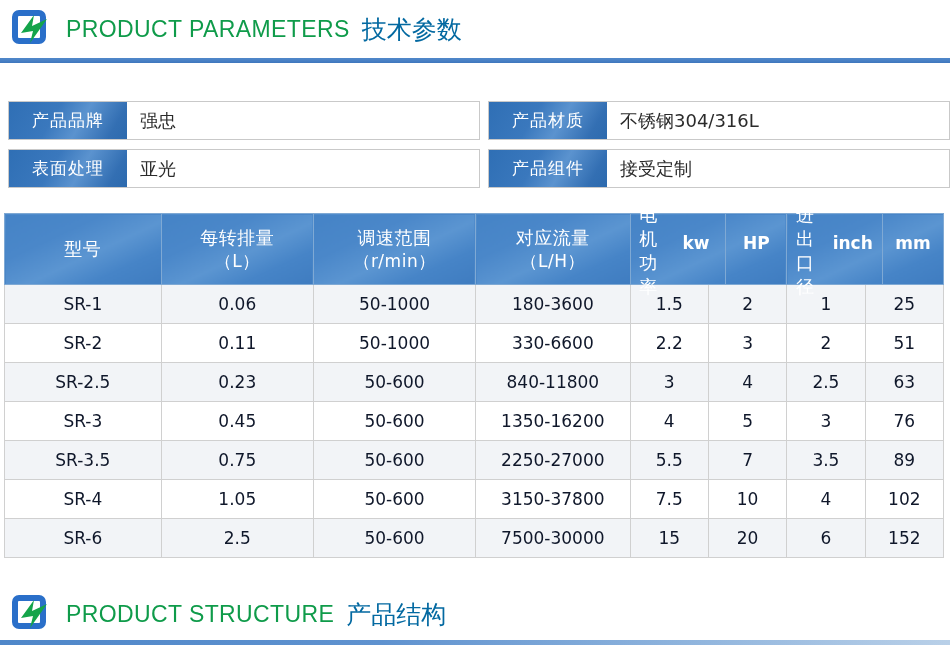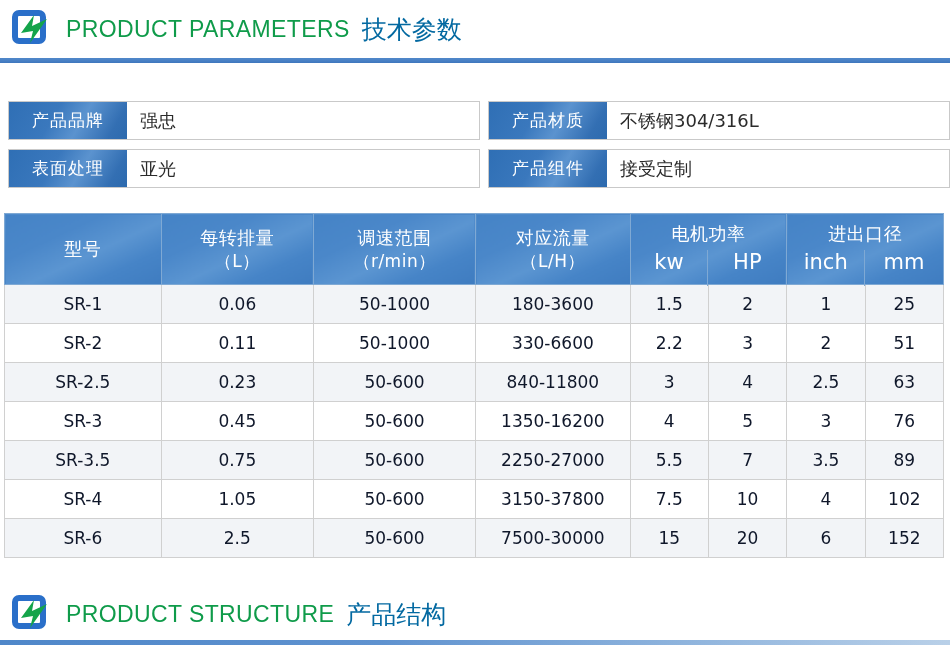--- a/index.html
+++ b/index.html
@@ -145,42 +145,42 @@
     font-size: 18px;
     letter-spacing: 0.5px;
   }
   .hdr-unit {
     font-size: 17px;
     letter-spacing: 0.5px;
   }
   .hdr-group {
     height: 70px;
     display: flex;
-    flex-direction: column;
   }
   .hdr-group-title {
     flex: 0 0 36px;
     display: flex;
     align-items: center;
     justify-content: center;
     font-size: 18px;
     letter-spacing: 0.5px;
     padding-top: 3px;
   }
   .hdr-group-subs {
     flex: 1 1 auto;
     display: flex;
   }
   .hdr-group-subs > span {
     flex: 1 1 50%;
     display: flex;
     align-items: center;
     justify-content: center;
-    font-size: 21px;
+    font-size: 17px;
     padding-bottom: 12px;
+    font-weight: bold;
   }
   .hdr-group-subs > span.with-sep {
     border-right: 1px solid #7fa9d4;
   }
 
   table.param-table tbody td {
     height: 39px;
     text-align: center;
     font-size: 17px;
     color: #0f172a;

